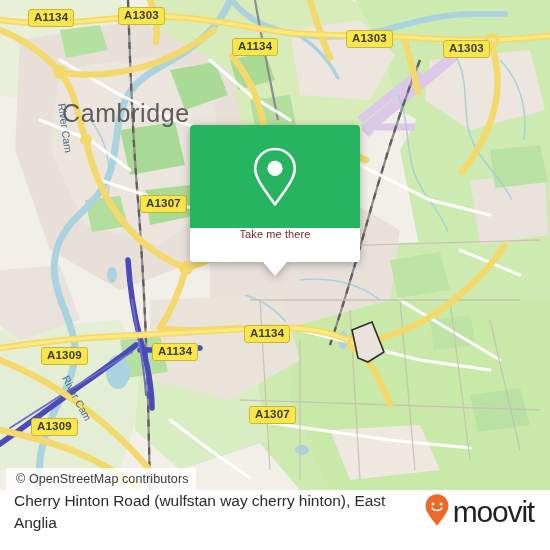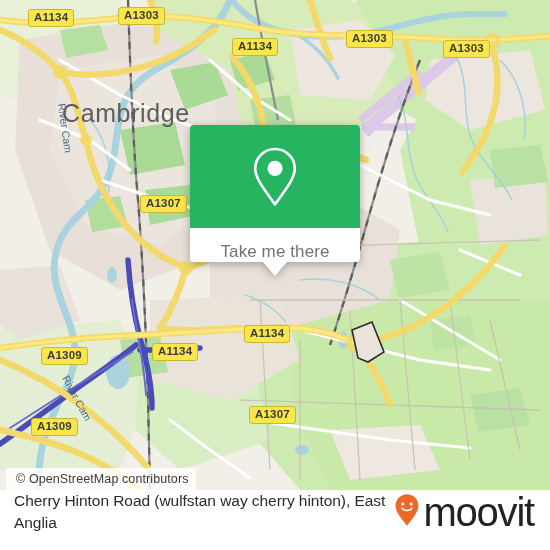--- a/index.html
+++ b/index.html
@@ -18,36 +18,36 @@
           background:rgba(255,255,255,0.80);
           display:flex;align-items:center;padding:0 7px 0 10px;
           font-size:12.5px;color:#3a3a3a;letter-spacing:.1px;white-space:nowrap;}
 
   
   #callout{position:absolute;left:190px;top:125px;width:170px;
            filter:drop-shadow(0 2px 4px rgba(0,0,0,0.30));}
   #card-green{height:103px;border-radius:4px 4px 0 0;
               display:flex;align-items:center;justify-content:center;}
   #card-white{height:34px;background:#fff;border-radius:0 0 4px 4px;
-              display:flex;align-items:flex-end;justify-content:center;
-              font-size:17px;color:#737373;letter-spacing:.1px;}
+              display:flex;align-items:flex-start;justify-content:center;
+              font-size:11px;color:#7f1d1d;letter-spacing:.1px;}
   #tail{position:absolute;left:50%;transform:translateX(-50%);top:137px;
         width:0;height:0;border-left:12px solid transparent;
         border-right:12px solid transparent;border-top:14px solid #fff;}
   #pin-wrap{width:54px;height:64px;}
 
   
   #footer{position:absolute;left:0;top:490px;width:550px;height:43px;
           background:#fff;display:flex;align-items:center;
           justify-content:space-between;padding:0 16px 0 14px;
           box-sizing:border-box;}
   #footer-title{font-size:15.5px;color:#2b2b2b;line-height:1.38;
                 max-width:400px;letter-spacing:-.05px;}
   #brand{display:flex;align-items:center;gap:3px;}
-  #brand-word{font-size:40px;color:#222;letter-spacing:-1.2px;
+  #brand-word{font-size:30px;color:#222;letter-spacing:-1.2px;
               font-weight:400;line-height:1;}
 </style>
 </head>
 <body>
 
 <div id="screen">
 
   <div id="map">
     <svg id="mapsvg" width="550" height="490" viewBox="0 0 550 490">
       <defs>

